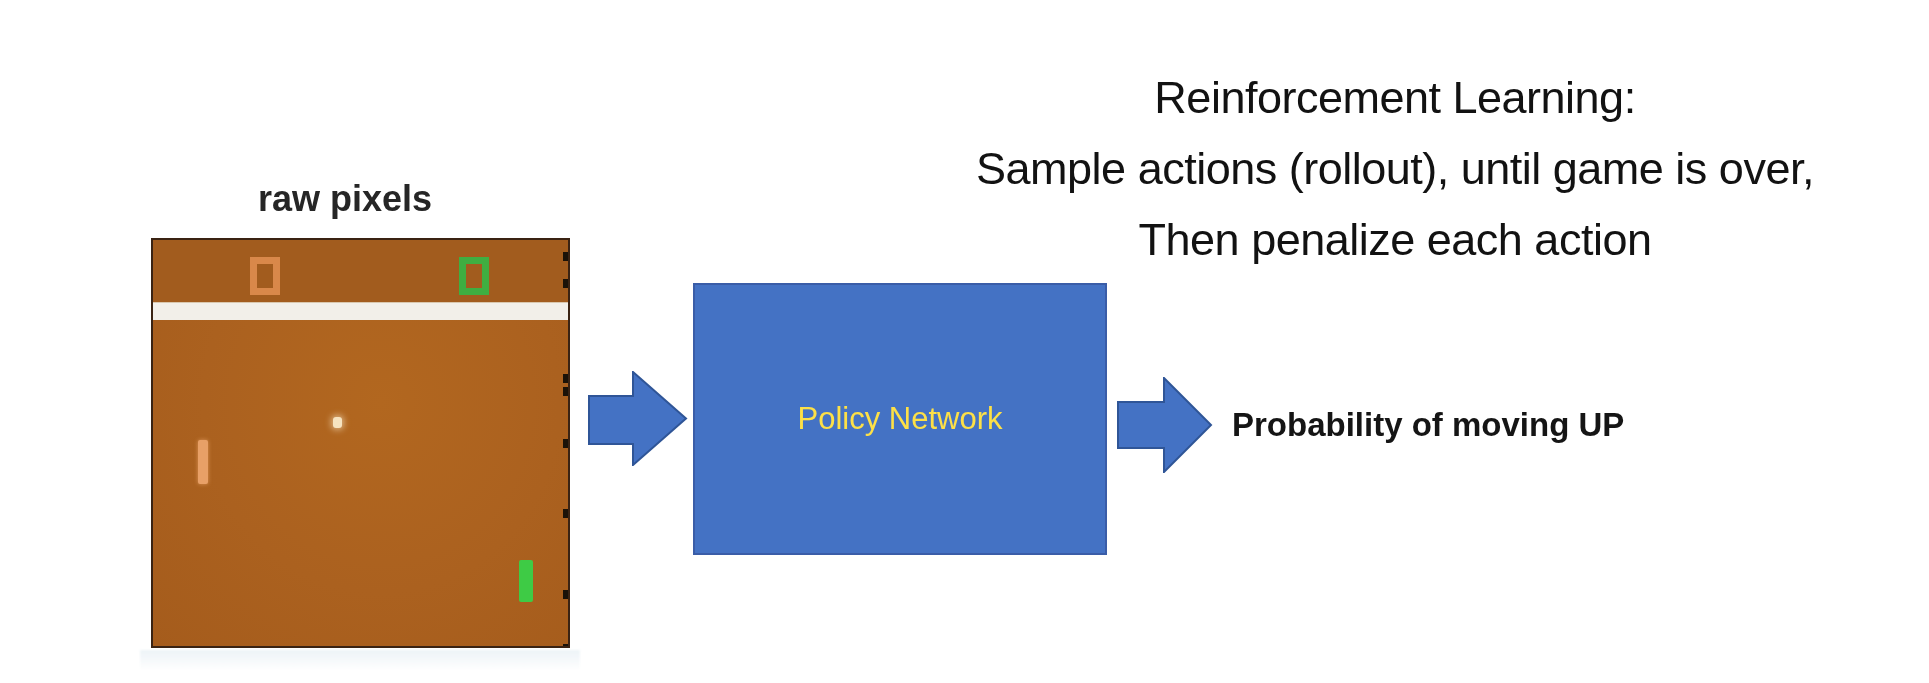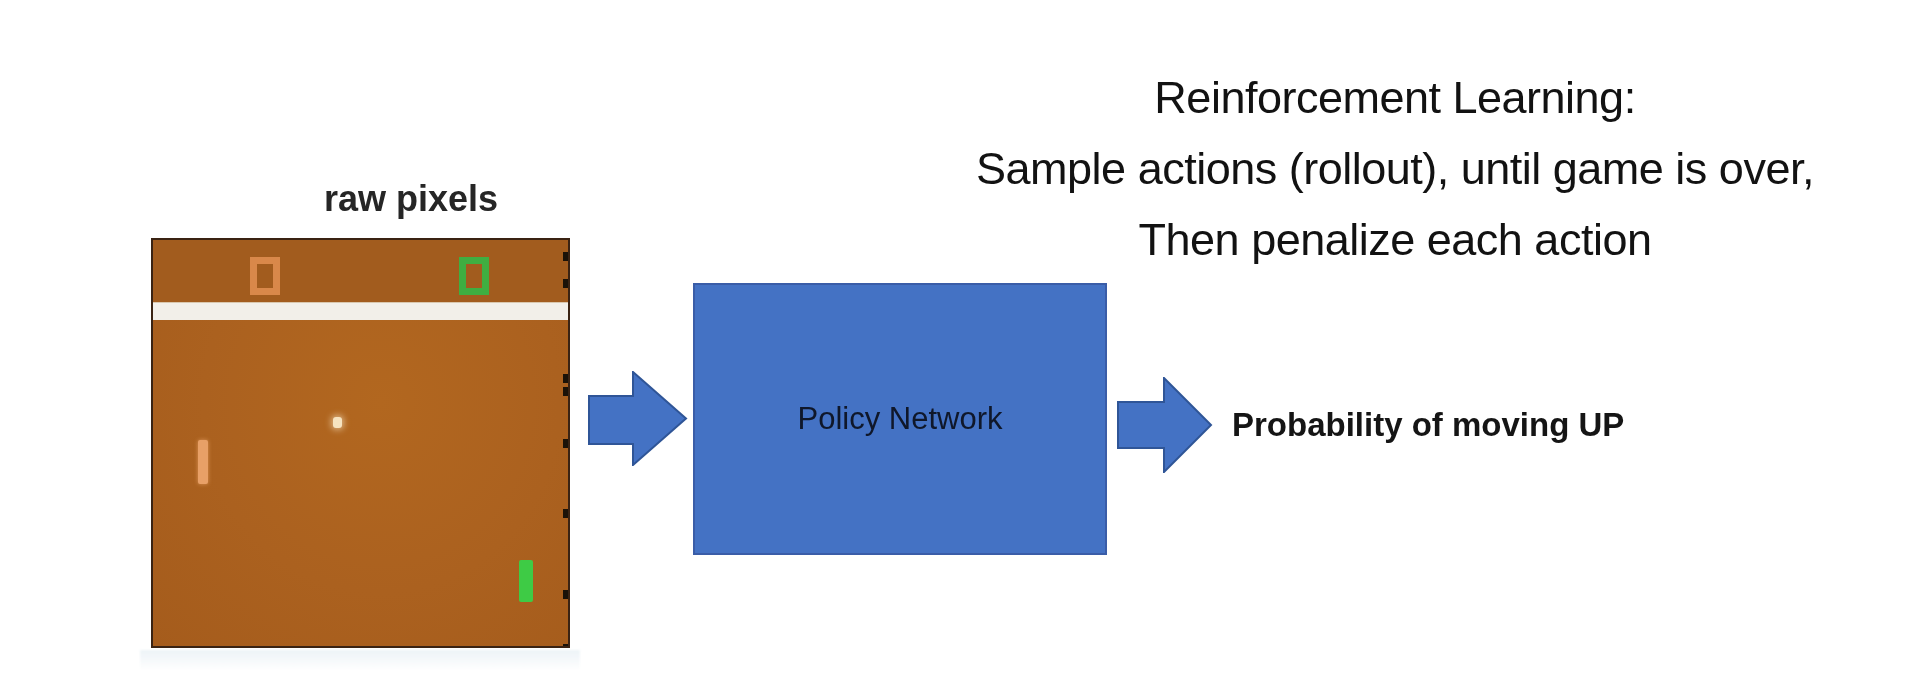--- a/index.html
+++ b/index.html
@@ -19,21 +19,21 @@
     font-size:45px;line-height:71px;
     letter-spacing:-0.5px;
     color:#121212;
     white-space:nowrap;
   }
 
   
   .raw-pixels-label{
     position:absolute;
     left:258px;top:180px;width:240px;
-    text-align:right;
+    text-align:left;
     font-size:36px;line-height:38px;
     font-weight:700;
     color:#262626;
   }
 
   
   .pong{
     position:absolute;
     left:151px;top:238px;width:419px;height:410px;
     background:radial-gradient(ellipse at 55% 40%, #b2671f 0%, #ab611f 55%, #a55c1c 100%);
@@ -89,21 +89,21 @@
   
   .policy-box{
     position:absolute;
     left:693px;top:283px;width:414px;height:272px;
     background:#4472c4;
     border:2px solid #3a5da8;
     box-sizing:border-box;
     display:flex;align-items:center;justify-content:center;
   }
   .policy-box-label{
-    color:#0f172a;
+    color:#fde047;
     font-size:31px;
     letter-spacing:0;
   }
 
   
   .probability-label{
     position:absolute;
     left:1232px;top:405px;
     font-size:33px;line-height:40px;
     font-weight:600;

